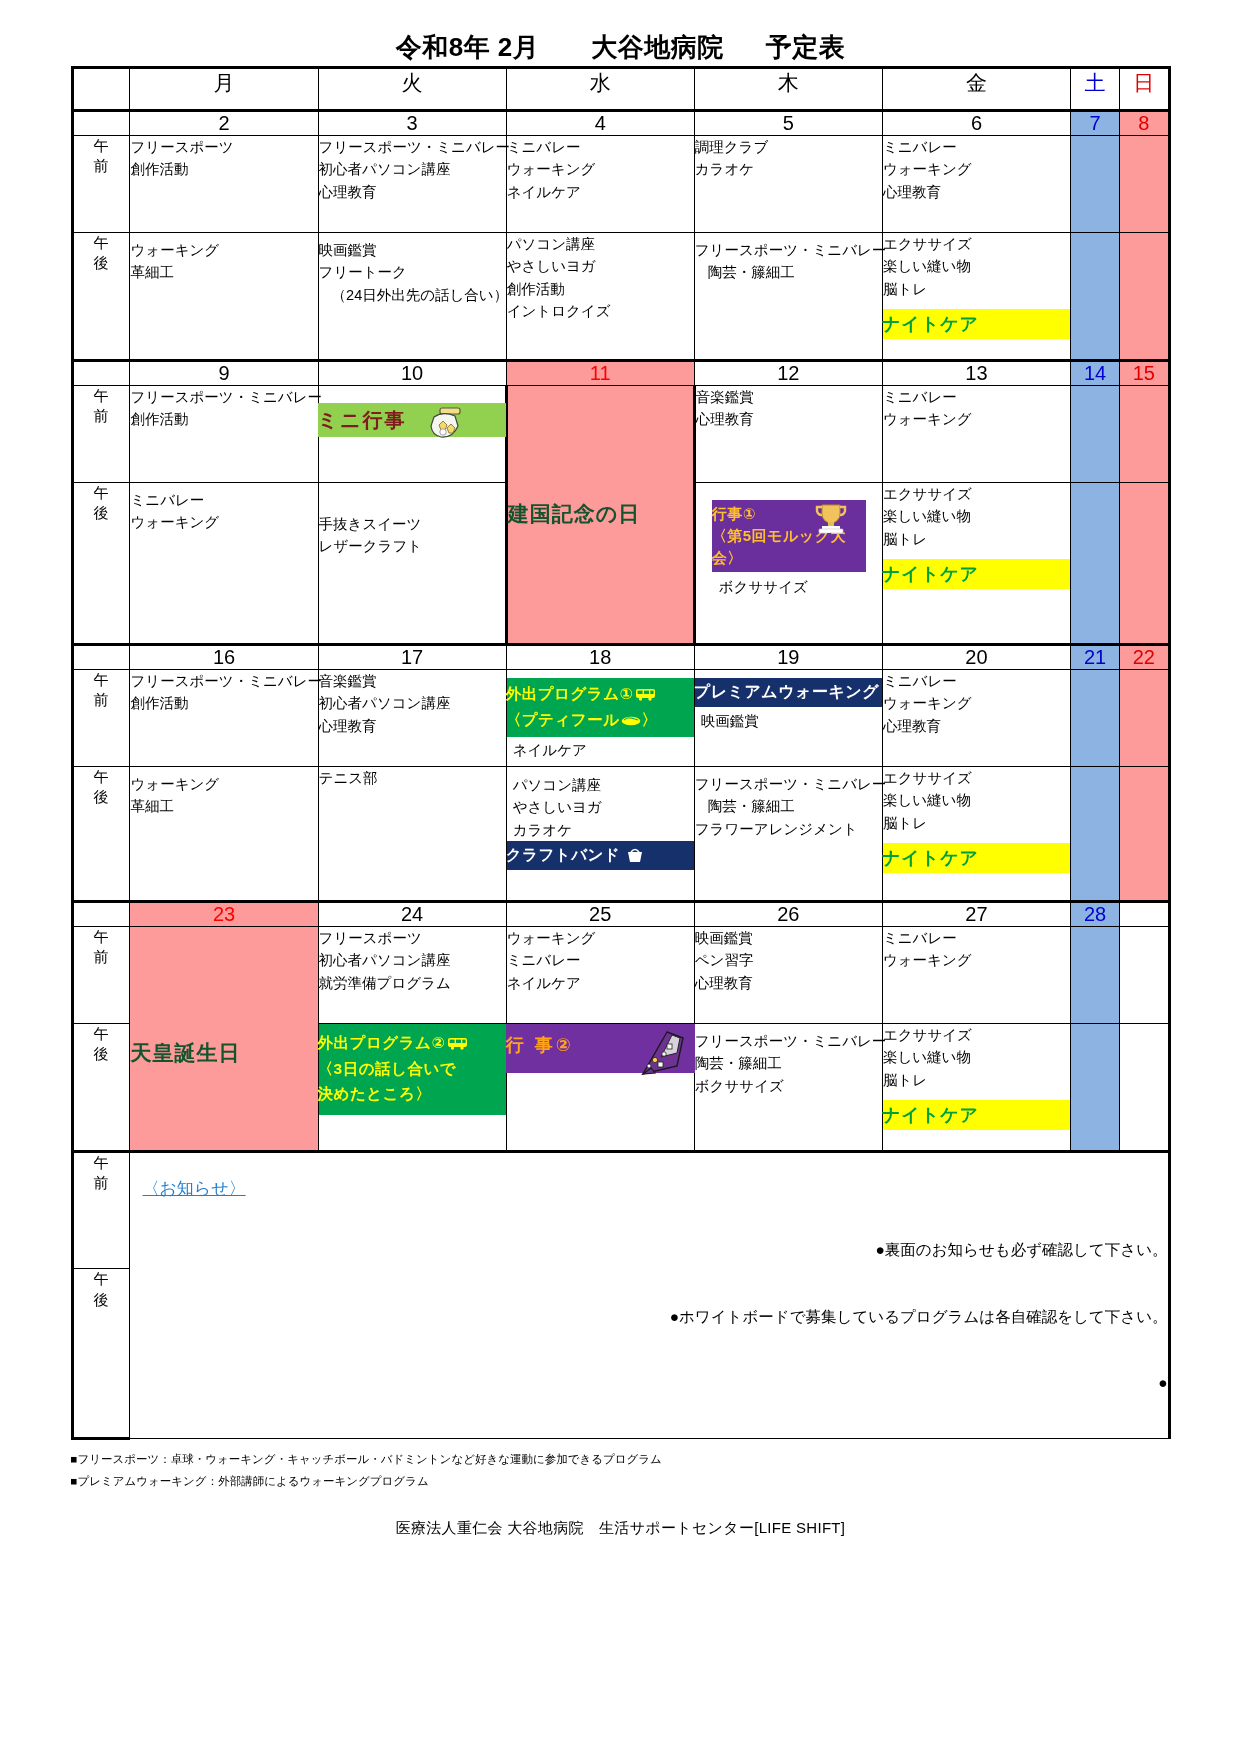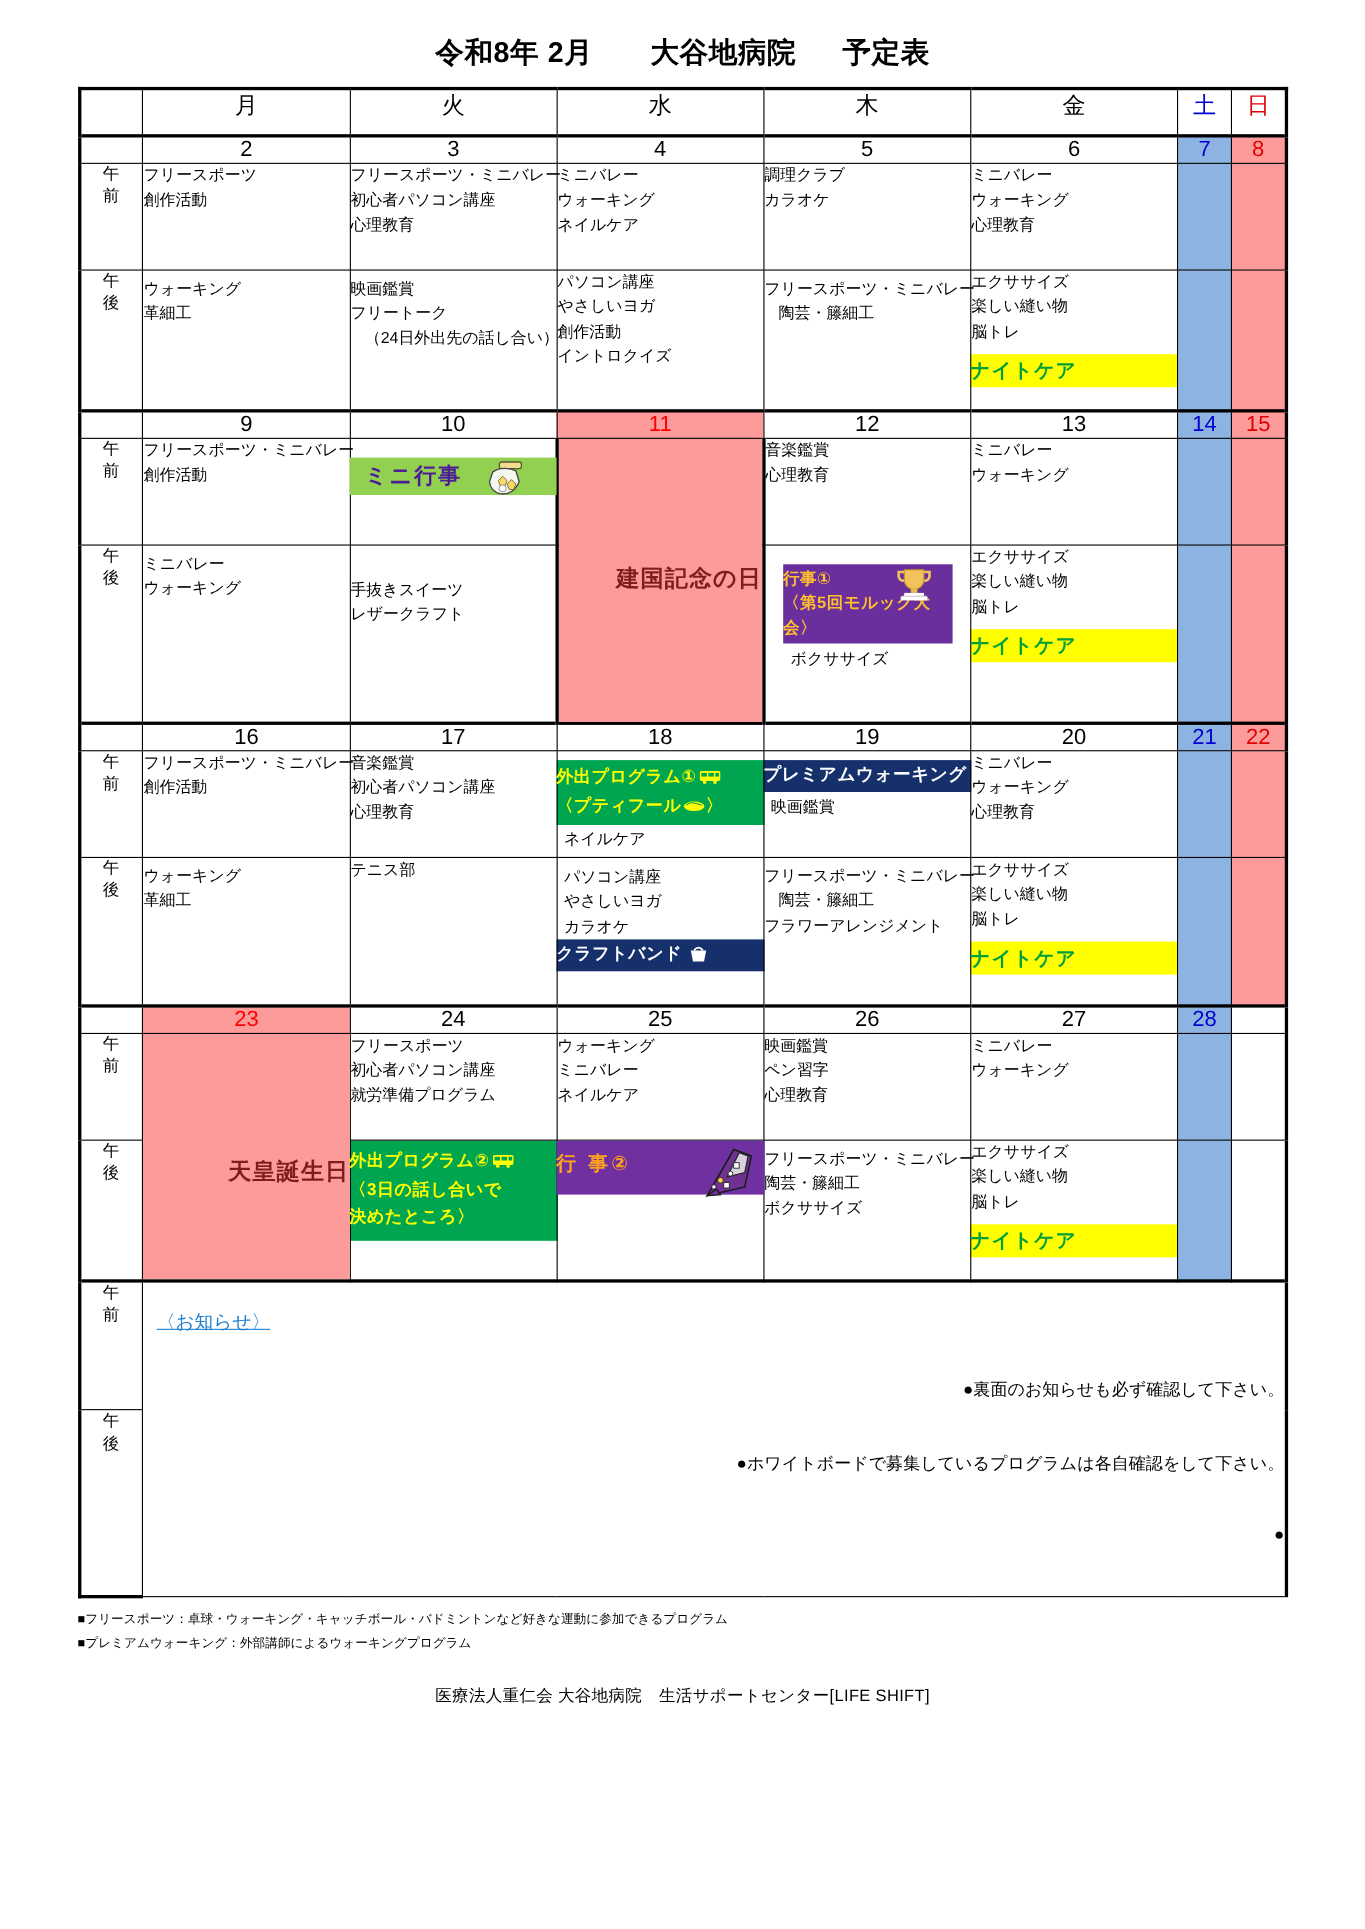--- a/index.html
+++ b/index.html
@@ -8,21 +8,21 @@
     background:#ffffff;
     font-family:"Liberation Sans","DejaVu Sans",sans-serif;
     color:#000;
     -webkit-font-smoothing:none;
   }
   .page{position:relative;width:1241px;height:1754px;box-sizing:border-box;}
 
   
   .title-row{
     display:flex;justify-content:center;align-items:baseline;
-    padding-top:30px;padding-bottom:14px;
+    padding-top:30px;padding-bottom:1px;
     font-size:26px;font-weight:bold;letter-spacing:.5px;
   }
   .title-era{margin-right:52px;}
   .title-hospital{margin-right:8px;}
   .title-bracket{font-size:24px;}
   .title-tail{margin-left:34px;}
 
   
   table.cal{
     border-collapse:collapse;
@@ -80,39 +80,39 @@
   .cell .ln{white-space:nowrap;}
   .cell .ind{padding-left:13px;}
   .cell.am{height:96px;}
   .cell.pm{height:126px;}
   .cell.sat{background:#8db3e2;}
   .cell.sun{background:#fd9a9a;}
   .cell.holiday{background:#fd9a9a;position:relative;}
 
   .holiday-name{
     position:absolute;left:0;right:0;
-    color:#7f1d1d;font-size:21px;font-weight:bold;
-    text-align:right;letter-spacing:1px;
+    color:#14532d;font-size:21px;font-weight:bold;
+    text-align:left;letter-spacing:1px;
   }
 
   
   .banner{
     display:block;box-sizing:border-box;
     text-align:left;font-weight:bold;
     margin:0 -1px;
   }
   .banner-night{
     background:#ffff00;color:#00a03c;
     font-size:18px;line-height:30px;height:30px;
     letter-spacing:1px;
   }
   .banner-mini{
-    background:#92d050;color:#4c1d95;
+    background:#92d050;color:#7f1d1d;
     font-size:20px;line-height:34px;height:34px;
-    letter-spacing:2px;position:relative;padding-left:14px;
+    letter-spacing:2px;position:relative;
   }
   .banner-purple{
     background:#6a2f9c;color:#ffbe2e;
     font-size:15px;line-height:1.45;
     padding:3px 0 4px;letter-spacing:.5px;position:relative;
   }
   .banner-purple .sub{font-size:15px;}
   .banner-green{
     background:#00a550;color:#ffff00;
     font-size:15.5px;line-height:1.65;

